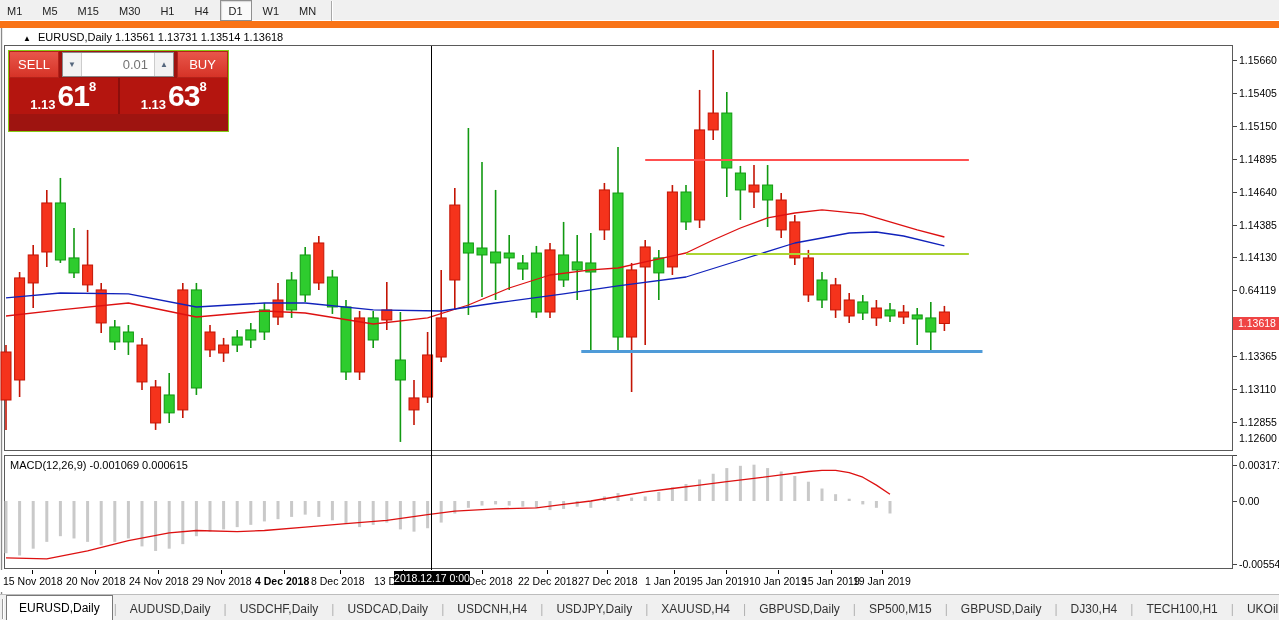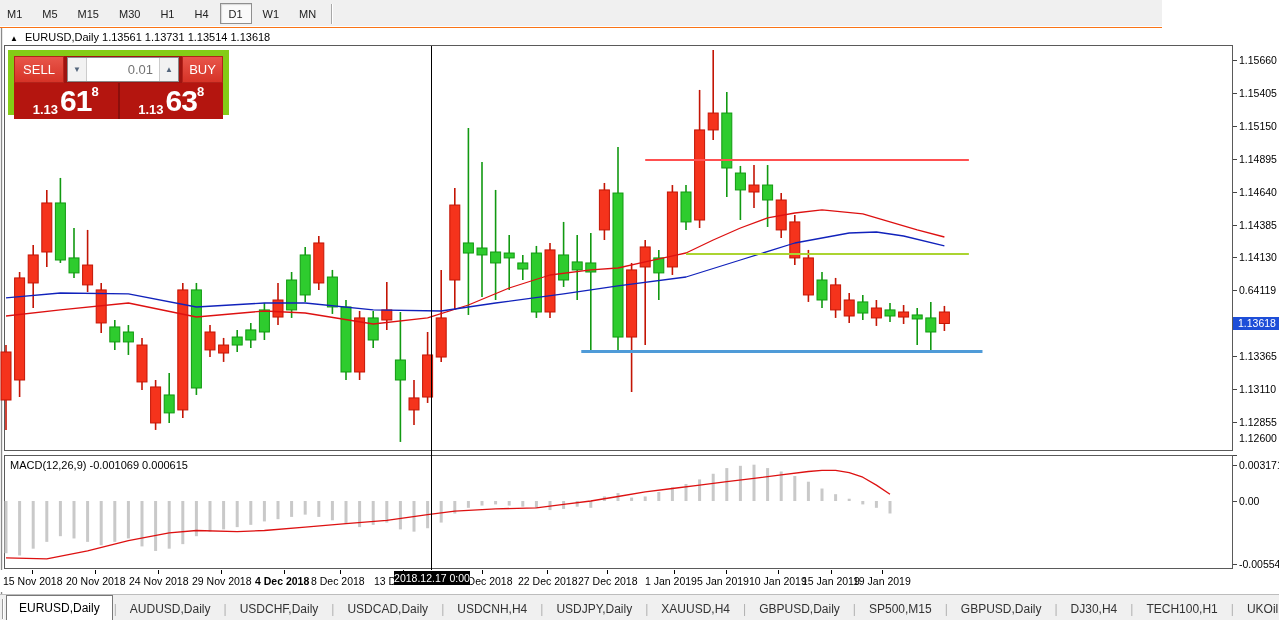--- a/index.html
+++ b/index.html
@@ -1,62 +1,62 @@
 <!DOCTYPE html>
 <html><head>
 <meta charset="utf-8">
 <style>
   html,body{margin:0;padding:0;background:#f0f0f0;}
   *{box-sizing:border-box;}
   .app{position:relative;width:1279px;height:620px;overflow:hidden;background:#fff;
        font-family:"Liberation Sans",sans-serif;-webkit-font-smoothing:antialiased;}
   
-  .toolbar{position:absolute;left:0;top:0;width:1162px;height:28px;background:#f0f0f0;
-           border-bottom:1px solid #f97316;box-shadow:inset 0 -1px 0 #ffffff;
+  .toolbar{position:absolute;left:0;top:0;width:1279px;height:28px;background:#f0f0f0;
+           border-bottom:7px solid #f97316;box-shadow:inset 0 -1px 0 #ffffff;
            display:flex;align-items:center;padding-left:2px;}
   .tf-btn{height:21px;padding:0 8px;margin:0 1px;font-size:11px;color:#222;background:transparent;
           border:1px solid transparent;display:flex;align-items:center;cursor:default;}
   .tf-btn.selected{background:#fafafa;border:1px solid #8f8f8f;box-shadow:inset 1px 1px 1px #d7d7d7;}
   .tb-sep{width:2px;height:20px;margin:0 5px;border-left:1px solid #a8a8a8;border-right:1px solid #fff;}
   
   .left-edge{position:absolute;left:0;top:28px;width:4px;height:566px;
              background:linear-gradient(90deg,#f0f0f0 0 1px,#8a8a8a 1px 2px,#e8e8e8 2px 3px,#ffffff 3px 4px);}
   .plot-frame{position:absolute;left:4px;top:45px;width:1229px;height:406px;border:1px solid #5a5a5a;background:#fff;}
   .macd-frame{position:absolute;left:4px;top:455px;width:1229px;height:114px;border:1px solid #5a5a5a;background:#fff;}
   .title-band{position:absolute;left:4px;top:28px;width:1229px;height:17px;background:#fff;}
   svg{position:absolute;overflow:visible;}
   #price-svg{left:5px;top:46px;}
   #macd-svg{left:5px;top:456px;}
-  .chart-title{position:absolute;left:10px;top:31px;font-size:11px;color:#000;white-space:nowrap;z-index:5;}
+  .chart-title{position:absolute;left:23px;top:31px;font-size:11px;color:#000;white-space:nowrap;z-index:5;}
   .chart-title .mk{font-size:8px;margin-right:4px;}
   .macd-title{position:absolute;left:10px;top:459px;font-size:11px;color:#000;z-index:5;white-space:nowrap;}
   .crosshair-v{position:absolute;left:431px;top:46px;width:1px;height:524px;background:#000;z-index:4;}
   
-  .trade{position:absolute;left:8px;top:50px;width:221px;height:65px;background:#9e1410;
-         border:6px solid #84cc16;z-index:6;color:#fff;}
+  .trade{position:absolute;left:8px;top:50px;width:221px;height:82px;background:#9e1410;
+         border:1px solid #84cc16;z-index:6;color:#fff;}
   .trade-row1{display:flex;height:27px;align-items:stretch;}
   .btn-sell,.btn-buy{background:linear-gradient(#e8564a,#d63327);border:1px solid #b3221a;
         color:#fff;font-size:13px;display:flex;align-items:center;justify-content:center;cursor:pointer;}
   .btn-sell{width:50px;}  .btn-buy{flex:1;}
   .vol-group{width:112px;display:flex;background:#fff;border:1px solid #8a8a8a;margin:1px 3px;}
   .vol-btn{width:19px;background:#f2f2f2;color:#55677d;font-size:8px;display:flex;align-items:center;
            justify-content:center;cursor:pointer;border-left:1px solid #ccc;border-right:1px solid #ccc;}
   .vol-val{flex:1;color:#737373;font-size:13px;display:flex;align-items:center;justify-content:flex-end;padding-right:6px;}
   .trade-row2{display:flex;height:36px;}
   .quote{flex:1;background:#b4150f;display:flex;align-items:flex-end;justify-content:center;
          padding-bottom:3px;line-height:1;}
   .quote+.quote{border-left:2px solid #8b0e0b;}
   .q-small{font-size:13px;font-weight:bold;margin-right:2px;}
   .q-big{font-size:30px;font-weight:bold;letter-spacing:-1px;}
   .q-sup{font-size:13px;font-weight:bold;align-self:flex-start;margin-top:2px;}
   
   .price-axis{position:absolute;left:1233px;top:28px;width:46px;height:541px;background:#fff;font-size:10.5px;color:#000;}
   .p-tick{position:absolute;left:6px;white-space:nowrap;}
   .p-dash{position:absolute;left:0;width:4px;height:1px;background:#444;}
-  .price-cur{position:absolute;left:0;width:46px;height:13px;background:#1d4ed8;color:#fff;
+  .price-cur{position:absolute;left:0;width:46px;height:13px;background:#ef4444;color:#fff;
              font-size:10.5px;line-height:13px;padding-left:5px;}
   .date-axis{position:absolute;left:0;top:570px;width:1233px;height:22px;background:#fff;font-size:10.5px;color:#000;}
   .d-lab{position:absolute;top:5px;white-space:nowrap;}
   .d-tick{position:absolute;top:0;width:1px;height:4px;background:#000;}
   .date-cur{position:absolute;left:394px;top:1px;width:76px;height:14px;background:#000;color:#fff;
             font-size:10.5px;line-height:14px;text-align:center;z-index:5;}
   
   .tabbar{position:absolute;left:0;top:594px;width:1279px;height:26px;background:#f0f0f0;
           border-top:1px solid #bdbdbd;display:flex;align-items:flex-end;font-size:12px;color:#333;}
   .grip{width:5px;height:20px;margin:0 2px 1px 2px;border-left:1px solid #9a9a9a;border-right:1px solid #fff;}

